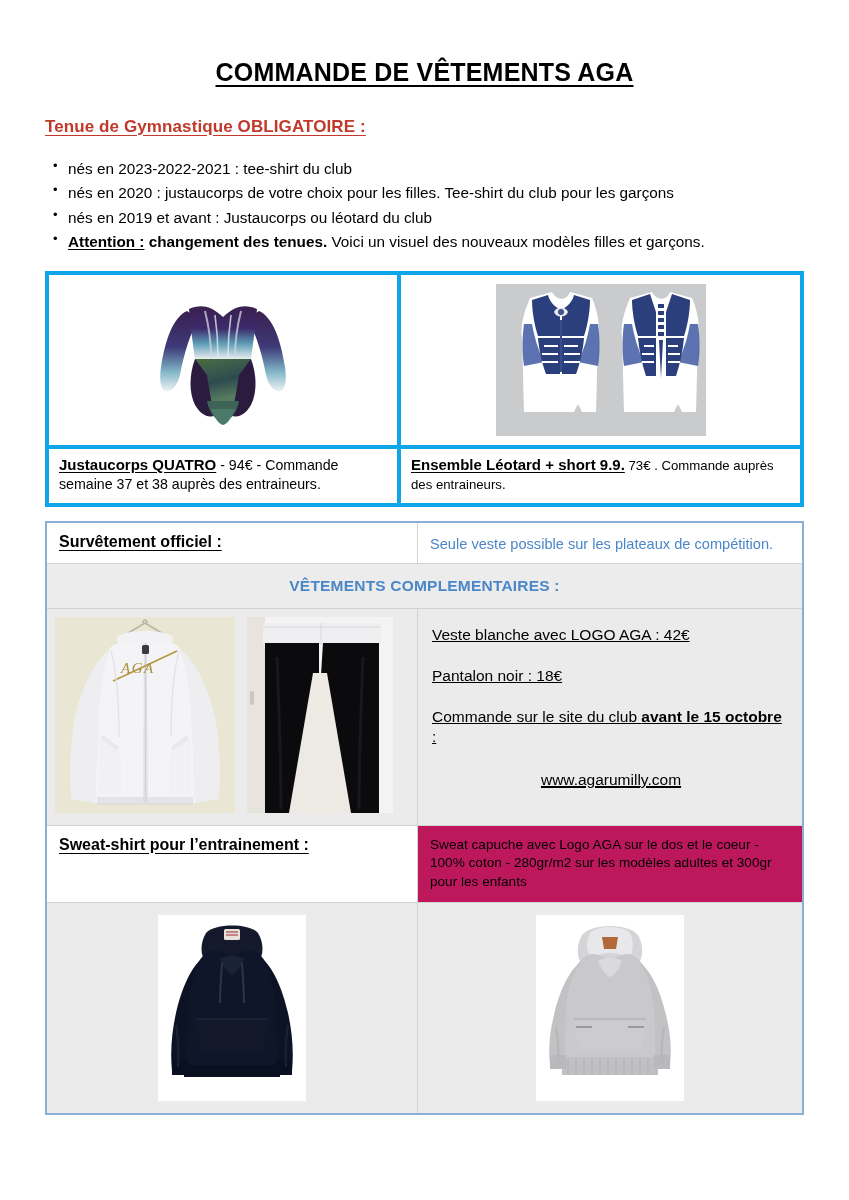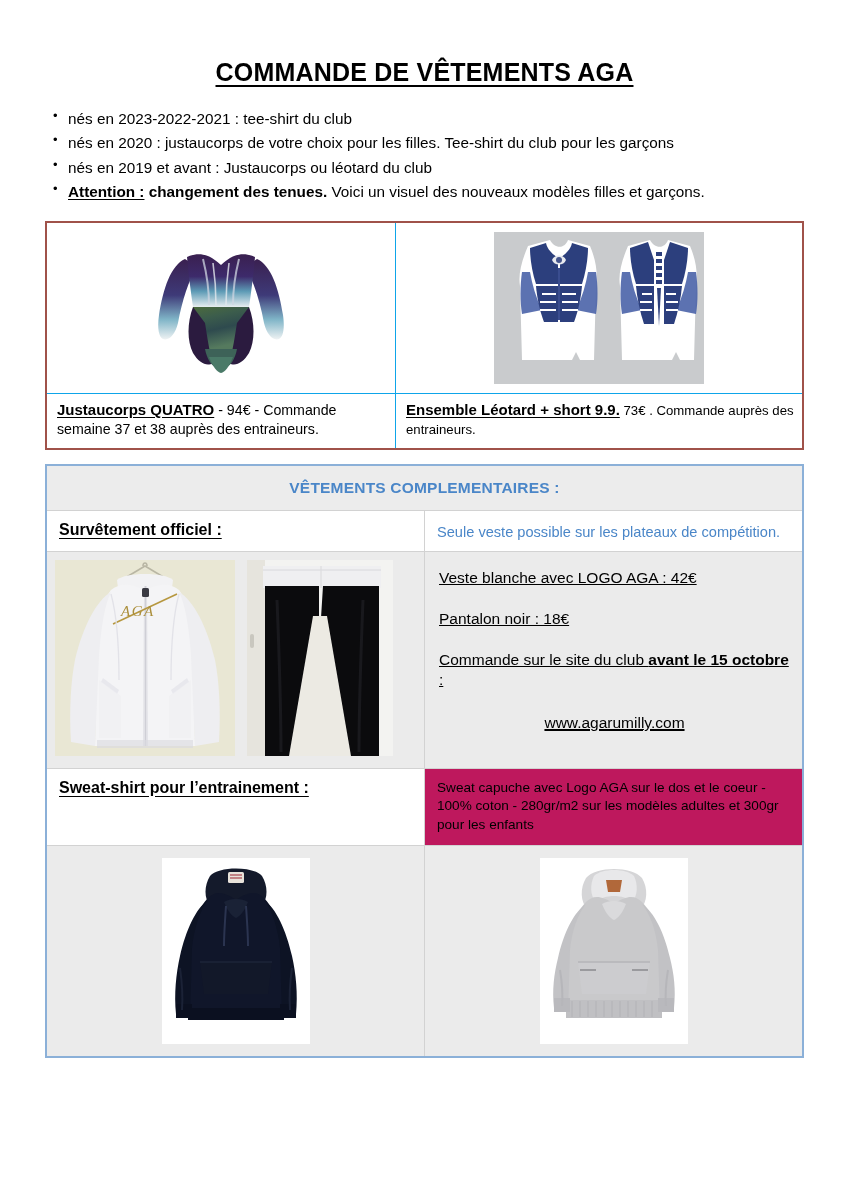--- a/index.html
+++ b/index.html
@@ -74,21 +74,21 @@
   .tbl {
     width: 100%;
     border-collapse: collapse;
     table-layout: fixed;
   }
   .tbl-oblig {
     margin-top: 18px;
     border: 2px solid #a0524a;
   }
   .tbl-oblig td {
-    border: 1px solid #0ea5e9;
+    border: 4px solid #0ea5e9;
     vertical-align: top;
     padding: 0;
   }
   .col-left  { width: 348px; }
   .col-right { width: auto; }
 
   .img-cell {
     height: 162px;
     background: #ffffff;
     text-align: center;
@@ -194,20 +194,21 @@
   
   .pic { display: block; }
 </style>
 </head>
 <body>
 
 <div class="page">
 
   <h1 class="doc-title">COMMANDE DE VÊTEMENTS AGA</h1>
 
+  <div class="subtitle">Tenue de Gymnastique OBLIGATOIRE :</div>
 
   <ul class="bullets">
     <li><span>nés en 2023-2022-2021 : tee-shirt du club</span></li>
     <li><span>nés en 2020 : justaucorps de votre choix pour les filles. Tee-shirt du club pour les garçons</span></li>
     <li><span>nés en 2019 et avant : Justaucorps ou léotard du club</span></li>
     <li><span class="b-strong-u">Attention :</span><span class="b-strong"> changement des tenues.</span><span> Voici un visuel des nouveaux modèles filles et garçons.</span></li>
   </ul>
 
   <table class="tbl tbl-oblig">
     <tbody>
@@ -302,31 +303,31 @@
       <td class="caption-cell">
         <span class="cap-title">Ensemble Léotard + short 9.9.</span><span class="cap-small"> 73€ . Commande auprès des entraineurs.</span>
       </td>
     </tr>
   </tbody>
     </table>
 
   <table class="tbl tbl-compl">
     <tbody>
         <tr>
+      <td class="lbl-cell col-left">
+        <span class="lbl-text">Survêtement officiel :</span>
+      </td>
+      <td class="note-cell col-right">
+        <span class="note-text">Seule veste possible sur les plateaux de compétition.</span>
+      </td>
+    </tr>
+
+    <tr>
       <td class="banner-cell" colspan="2">
         <span class="banner-text">VÊTEMENTS COMPLEMENTAIRES :</span>
-      </td>
-    </tr>
-
-    <tr>
-      <td class="lbl-cell col-left">
-        <span class="lbl-text">Survêtement officiel :</span>
-      </td>
-      <td class="note-cell col-right">
-        <span class="note-text">Seule veste possible sur les plateaux de compétition.</span>
       </td>
     </tr>
 
     <tr>
       <td class="photos-cell col-left">
         <div class="photo-row">
 
           <svg class="pic" width="180" height="196" viewBox="0 0 180 196">
             <rect x="0" y="0" width="180" height="196" fill="#e9e7d4"></rect>
 

